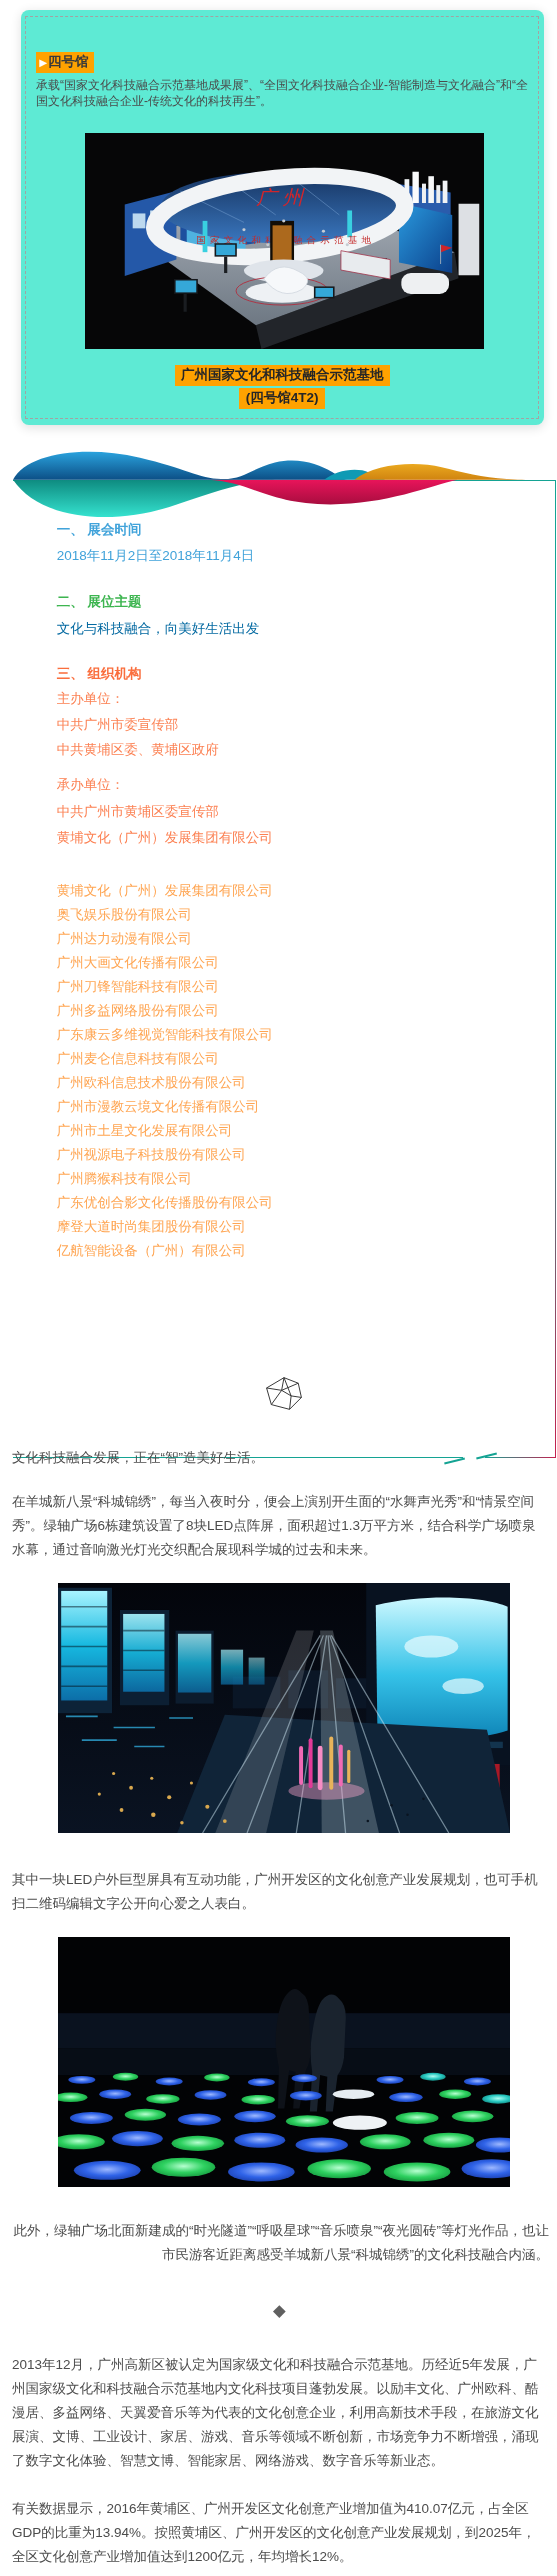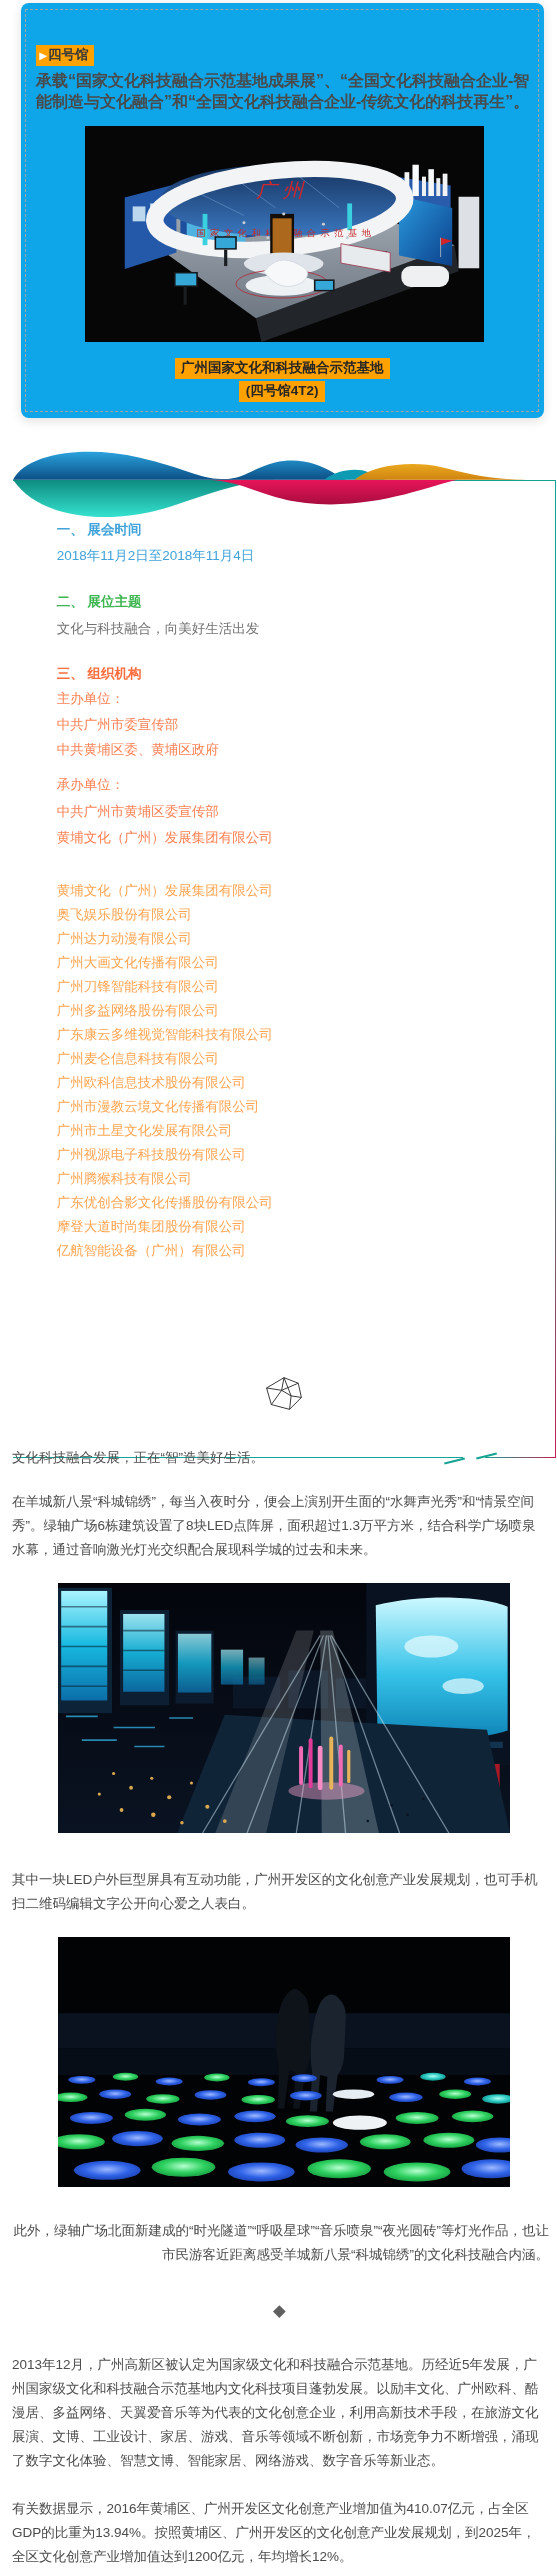--- a/index.html
+++ b/index.html
@@ -1,27 +1,27 @@
 <!DOCTYPE html>
 <html style="font-size:12.7px"><head>
 <meta charset="utf-8">
 <style>
   html,body{margin:0;padding:0;background:#ffffff;}
   .page{position:relative;width:558px;height:2576px;background:#ffffff;overflow:hidden;
         font-family:"Liberation Sans","DejaVu Sans",sans-serif;}
 
   
-  .card1{position:absolute;left:20.7px;top:3px;width:523px;height:415px;background:#0ea5e9;
+  .card1{position:absolute;left:20.7px;top:10px;width:523px;height:415px;background:#5eead4;
          border-radius:8px;box-shadow:0 2.4px 11px rgba(0,0,0,.12);}
   .dashed{position:absolute;left:4.8px;top:6.4px;right:4.8px;bottom:6.4px;border:0.8px dashed #a3a3a3;}
   .badge{position:absolute;left:9.5px;top:35px;background:#ffa200;padding:0.8px 5.6px 1.6px 3.2px;
          font-size:13.5px;font-weight:bold;line-height:17.5px;}
   .badge .arrow{color:#ffffff;font-size:10.3px;margin-right:0.8px;}
   .badge .btxt{color:#3a3a3a;}
-  .card1-para{position:absolute;left:9.5px;top:60px;width:494px;font-size:16px;line-height:21px;color:#4a4a4a;font-weight:bold;}
+  .card1-para{position:absolute;left:9.5px;top:60px;width:494px;font-size:12px;line-height:16px;color:#4a4a4a;}
   .photo1{position:absolute;left:59px;top:116px;width:399px;height:216px;}
   .cap{position:absolute;left:0;right:0;text-align:center;}
   .cap1{top:348px;} .cap2{top:371px;}
   .cap span{display:inline-block;background:#ffa200;color:#262626;font-weight:bold;
             font-size:13.5px;line-height:20.7px;padding:0 6.4px;}
 
   
   .waves{position:absolute;left:12.7px;top:445px;width:543px;height:95px;z-index:3;}
   .box2{position:absolute;left:12.7px;top:480px;width:543px;height:978px;background:#fff;}
   .bt{position:absolute;top:0;left:0;right:0;height:0.8px;background:#14a393;}
@@ -32,21 +32,21 @@
   .bb1{position:absolute;bottom:0;left:0;width:450px;height:0.8px;background:#14a393;}
   .bb2{position:absolute;bottom:0;left:472px;right:0;height:0.8px;
        background:linear-gradient(90deg,#14a393,#c51f4e);}
   .slash{position:absolute;height:1.6px;width:21.4px;background:#14a393;}
   .slash1{bottom:-4px;left:431px;transform:rotate(-14deg);}
   .slash2{bottom:1.6px;left:463px;transform:rotate(-14deg);}
   .box2-content{position:absolute;left:44px;top:42px;right:24px;}
   .box2-content div{font-size:13.5px;line-height:16px;margin:0 0 9.5px;}
   .sec-h{font-weight:bold;}
   .h-blue{color:#41a3da;} .t-blue{color:#41a3da;}
-  .h-green{color:#3db550;} .t-green{color:#737373;}
+  .h-green{color:#3db550;} .t-green{color:#0369a1;}
   .h-org{color:#fa6e3d;} .t-org{color:#fc8052;}
   .h-amber{color:#ff9a3c;} .t-amber{color:#ffa552;}
   .mb13{margin-bottom:10.3px !important;} .mb38{margin-bottom:30px !important;}
   .mb37{margin-bottom:29px !important;} .mb24{margin-bottom:19px !important;}
   .mb14{margin-bottom:11px !important;} .mb46{margin-bottom:37px !important;}
   .mb10{margin-bottom:8px !important;}
   .company{margin-bottom:8px !important;}
 
   
   .wire-icon{position:absolute;left:265px;top:1376px;width:38px;height:35px;}

